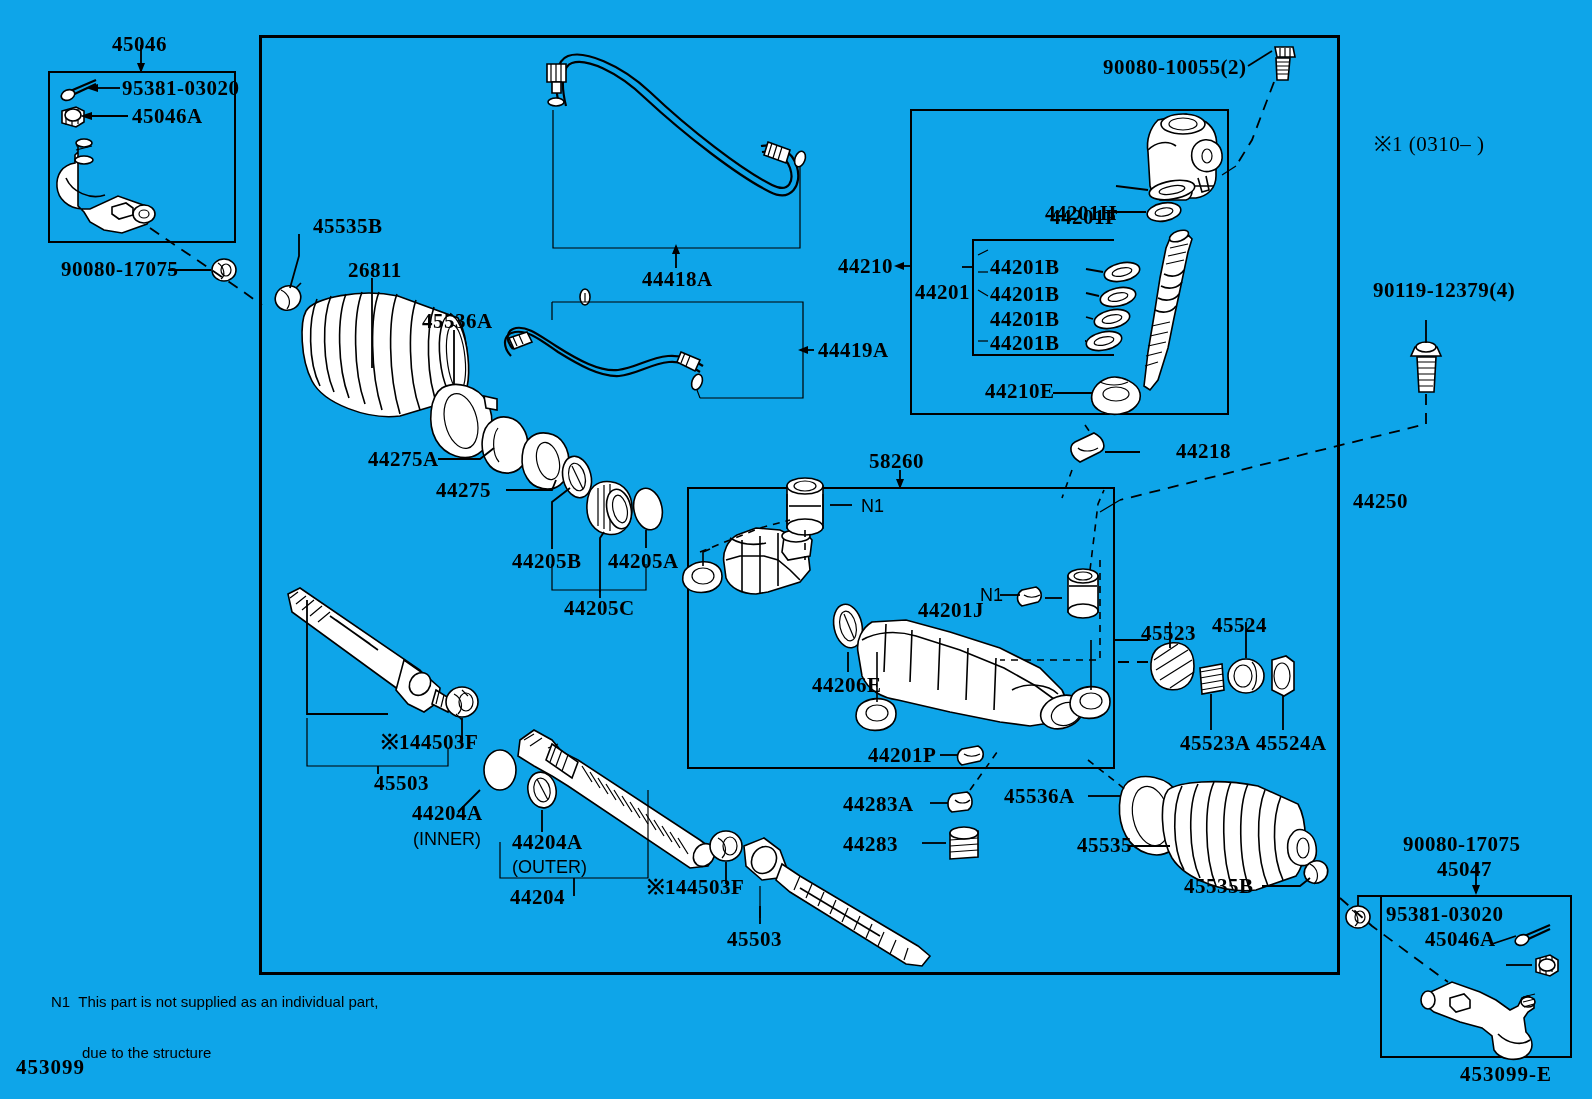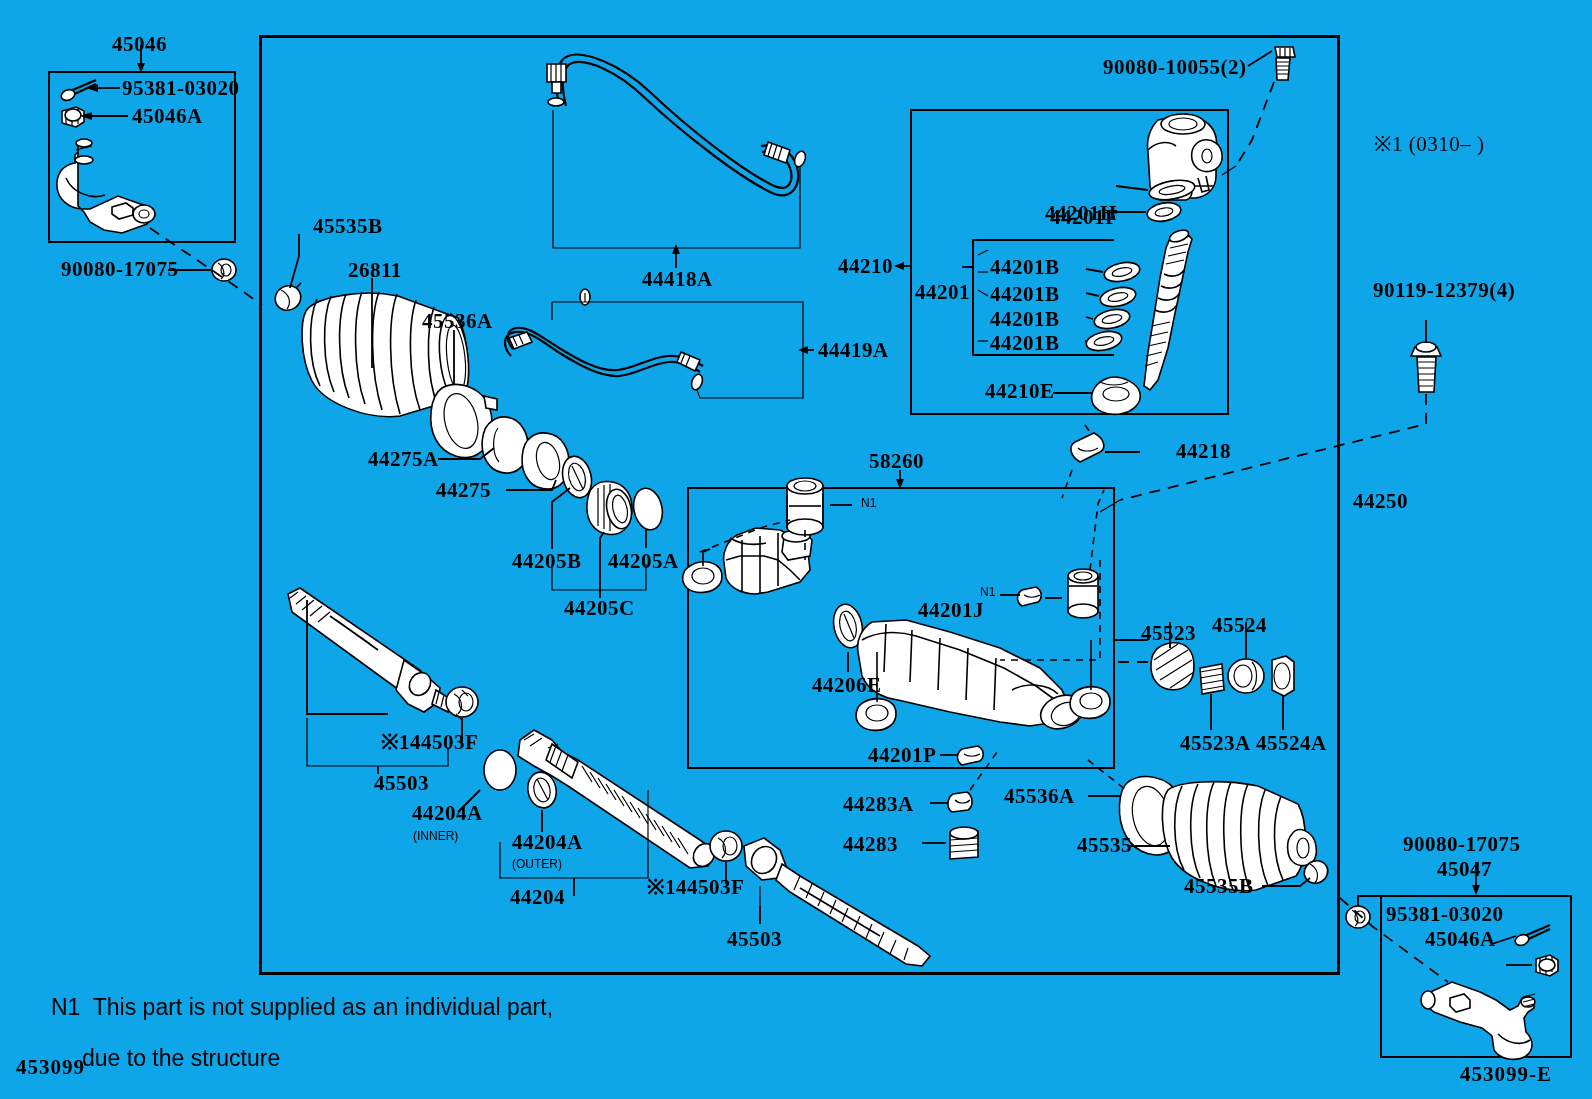--- a/index.html
+++ b/index.html
@@ -21,33 +21,33 @@
     position: absolute;
     font-family: "Liberation Serif", serif;
     font-weight: bold;
     font-size: 21px;
     letter-spacing: 0.5px;
     color: #000;
     white-space: nowrap;
     line-height: 1.05;
   }
   .lbl.sm {
-    font-size: 12px;
+    font-size: 18px;
     font-weight: normal;
     font-family: "Liberation Sans", sans-serif;
     letter-spacing: 0;
   }
   .lbl.thin {
     font-weight: normal;
     font-family: "Liberation Serif", serif;
   }
   .note {
     position: absolute;
     font-family: "Liberation Sans", sans-serif;
-    font-size: 23px;
+    font-size: 15px;
     color: #000;
     line-height: 1.45;
     white-space: pre;
   }
   .sheetno {
     position: absolute;
     font-family: "Liberation Serif", serif;
     font-weight: bold;
     font-size: 21px;
     letter-spacing: 1px;

